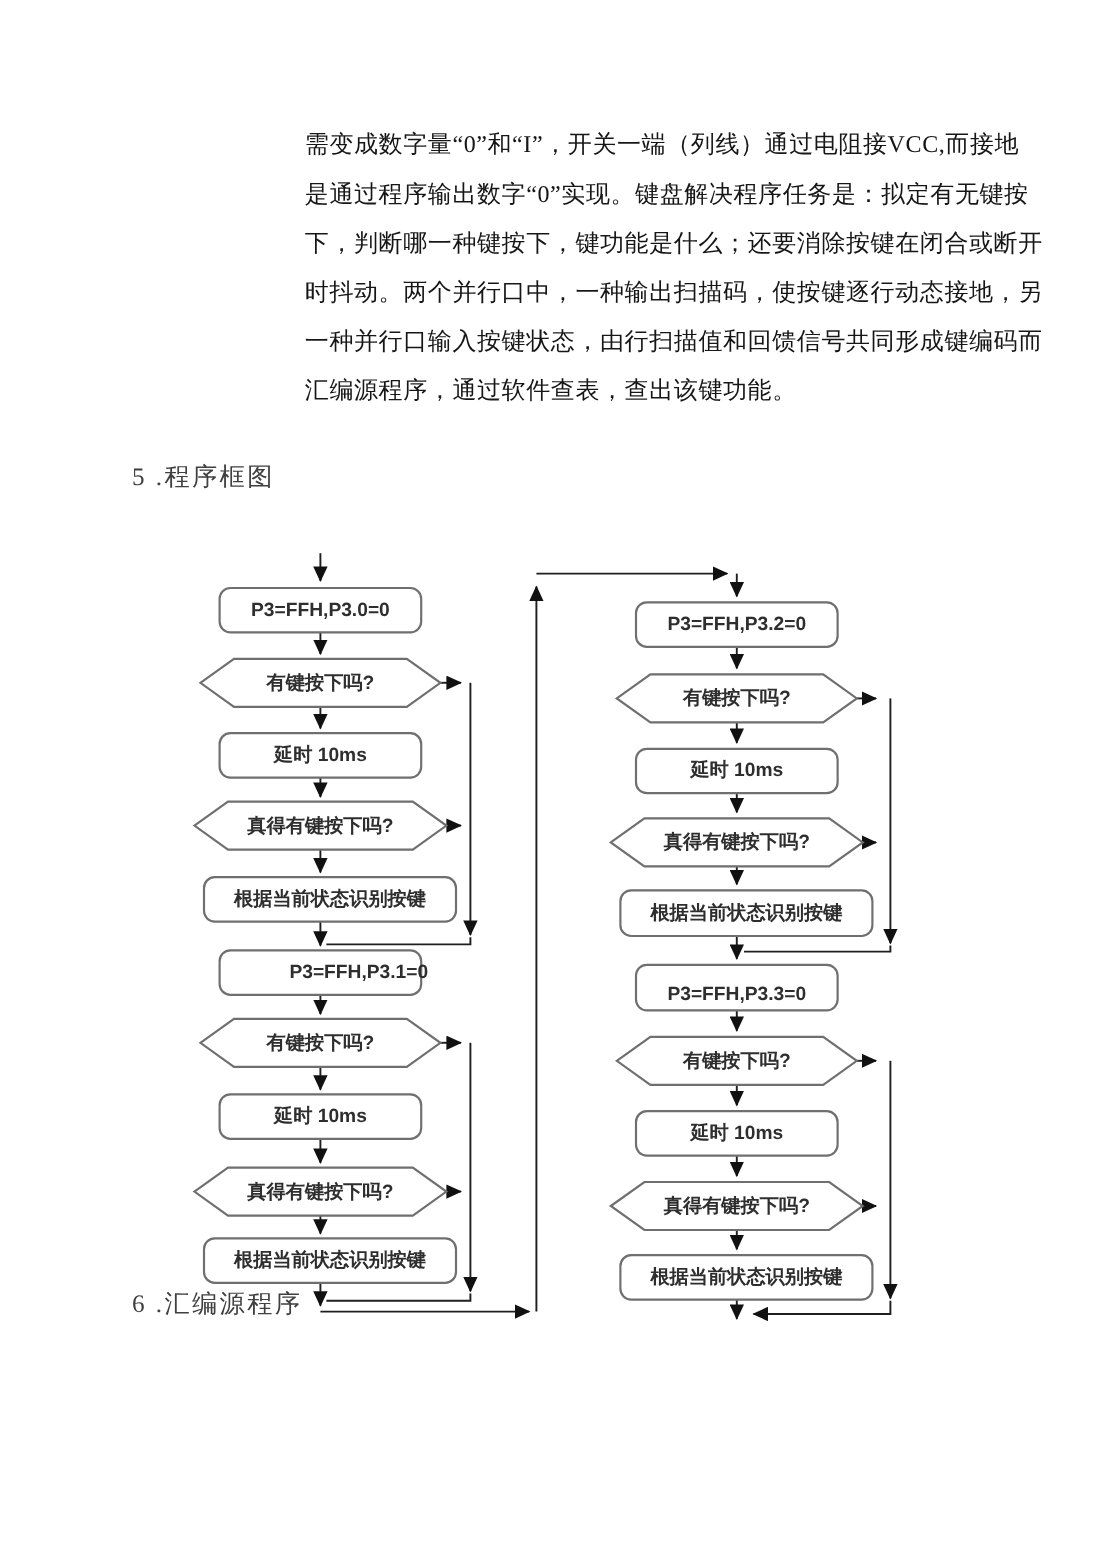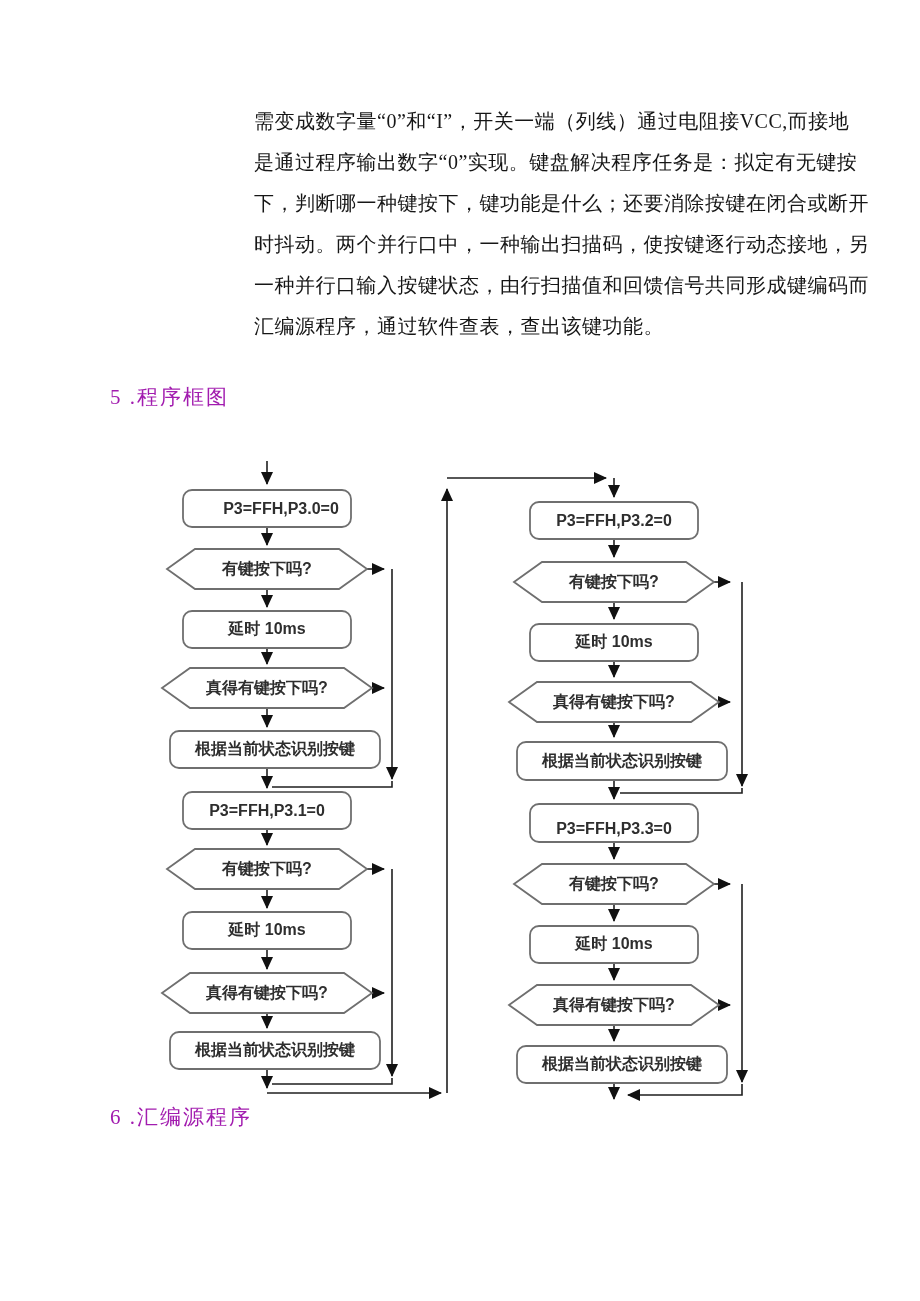--- a/index.html
+++ b/index.html
@@ -13,24 +13,24 @@
   .para{position:absolute;left:224px;top:101px;width:588px;margin-left:30px;}
   .para .pline{
     height:41px;line-height:41px;font-size:20px;letter-spacing:0.5px;
     text-align:justify;text-align-last:justify;white-space:nowrap;
     color:#161616;
   }
   .para .pline.last{text-align-last:left;}
   
   .sec-heading{
     position:absolute;left:110px;font-size:21px;letter-spacing:2px;
-    color:#a21caf;white-space:nowrap;
+    color:#404040;white-space:nowrap;
   }
   #sec5{top:383px;}
-  #sec6{top:1103px;}
+  #sec6{top:1072px;}
   
   .flow-svg{position:absolute;left:0;top:0;width:920px;height:1301px;}
   .nl{
     position:absolute;display:flex;align-items:center;justify-content:center;
     font-family:"Liberation Sans","DejaVu Sans",sans-serif;
     font-weight:700;font-size:16px;color:#2e2e2e;white-space:nowrap;
     text-align:center;
   }
 </style>
 </head>
@@ -127,26 +127,26 @@
       <polygon points="509,702 537,682 691,682 719,702 691,722 537,722"></polygon>
       <rect x="517" y="742" width="210" height="38" rx="9"></rect>
       <rect x="530" y="804" width="168" height="38" rx="9"></rect>
       <polygon points="514,884 542,864 686,864 714,884 686,904 542,904"></polygon>
       <rect x="530" y="926" width="168" height="37" rx="9"></rect>
       <polygon points="509,1005 537,985 691,985 719,1005 691,1025 537,1025"></polygon>
       <rect x="517" y="1046" width="210" height="37" rx="9"></rect>
     </g>
   </svg>
 
-  <div class="nl" style="left:197px;top:490px;width:168px;height:37px;text-align:center;">P3=FFH,P3.0=0</div>
+  <div class="nl" style="left:183px;top:490px;width:168px;height:37px;text-align:center;">P3=FFH,P3.0=0</div>
   <div class="nl" style="left:167px;top:549px;width:200px;height:40px;">有键按下吗?</div>
   <div class="nl" style="left:183px;top:611px;width:168px;height:37px;">延时 10ms</div>
   <div class="nl" style="left:162px;top:668px;width:210px;height:40px;">真得有键按下吗?</div>
   <div class="nl" style="left:170px;top:731px;width:210px;height:37px;">根据当前状态识别按键</div>
-  <div class="nl" style="left:183px;top:792px;width:168px;height:37px;">P3=FFH,P3.1=0</div>
+  <div class="nl" style="left:183px;top:792px;width:168px;height:37px;padding-left:32px;">P3=FFH,P3.1=0</div>
   <div class="nl" style="left:167px;top:849px;width:200px;height:40px;">有键按下吗?</div>
   <div class="nl" style="left:183px;top:912px;width:168px;height:37px;">延时 10ms</div>
   <div class="nl" style="left:162px;top:973px;width:210px;height:40px;">真得有键按下吗?</div>
   <div class="nl" style="left:170px;top:1032px;width:210px;height:37px;">根据当前状态识别按键</div>
 
   <div class="nl" style="left:530px;top:502px;width:168px;height:37px;">P3=FFH,P3.2=0</div>
   <div class="nl" style="left:514px;top:562px;width:200px;height:40px;">有键按下吗?</div>
   <div class="nl" style="left:530px;top:624px;width:168px;height:37px;">延时 10ms</div>
   <div class="nl" style="left:509px;top:682px;width:210px;height:40px;">真得有键按下吗?</div>
   <div class="nl" style="left:517px;top:742px;width:210px;height:38px;">根据当前状态识别按键</div>

